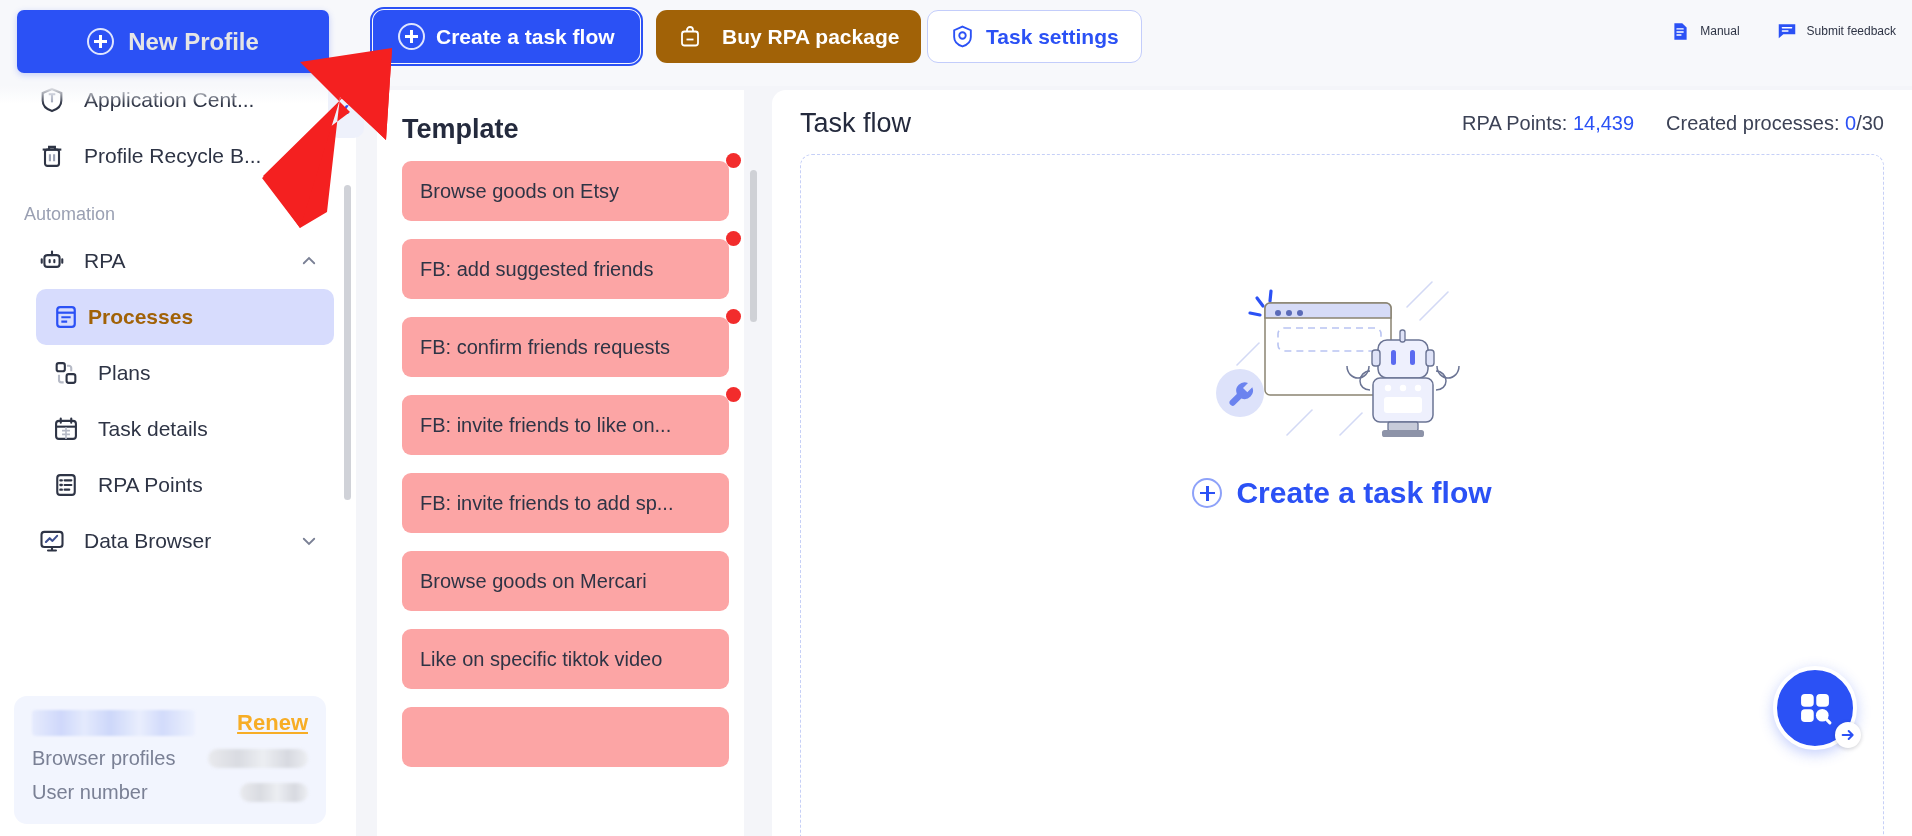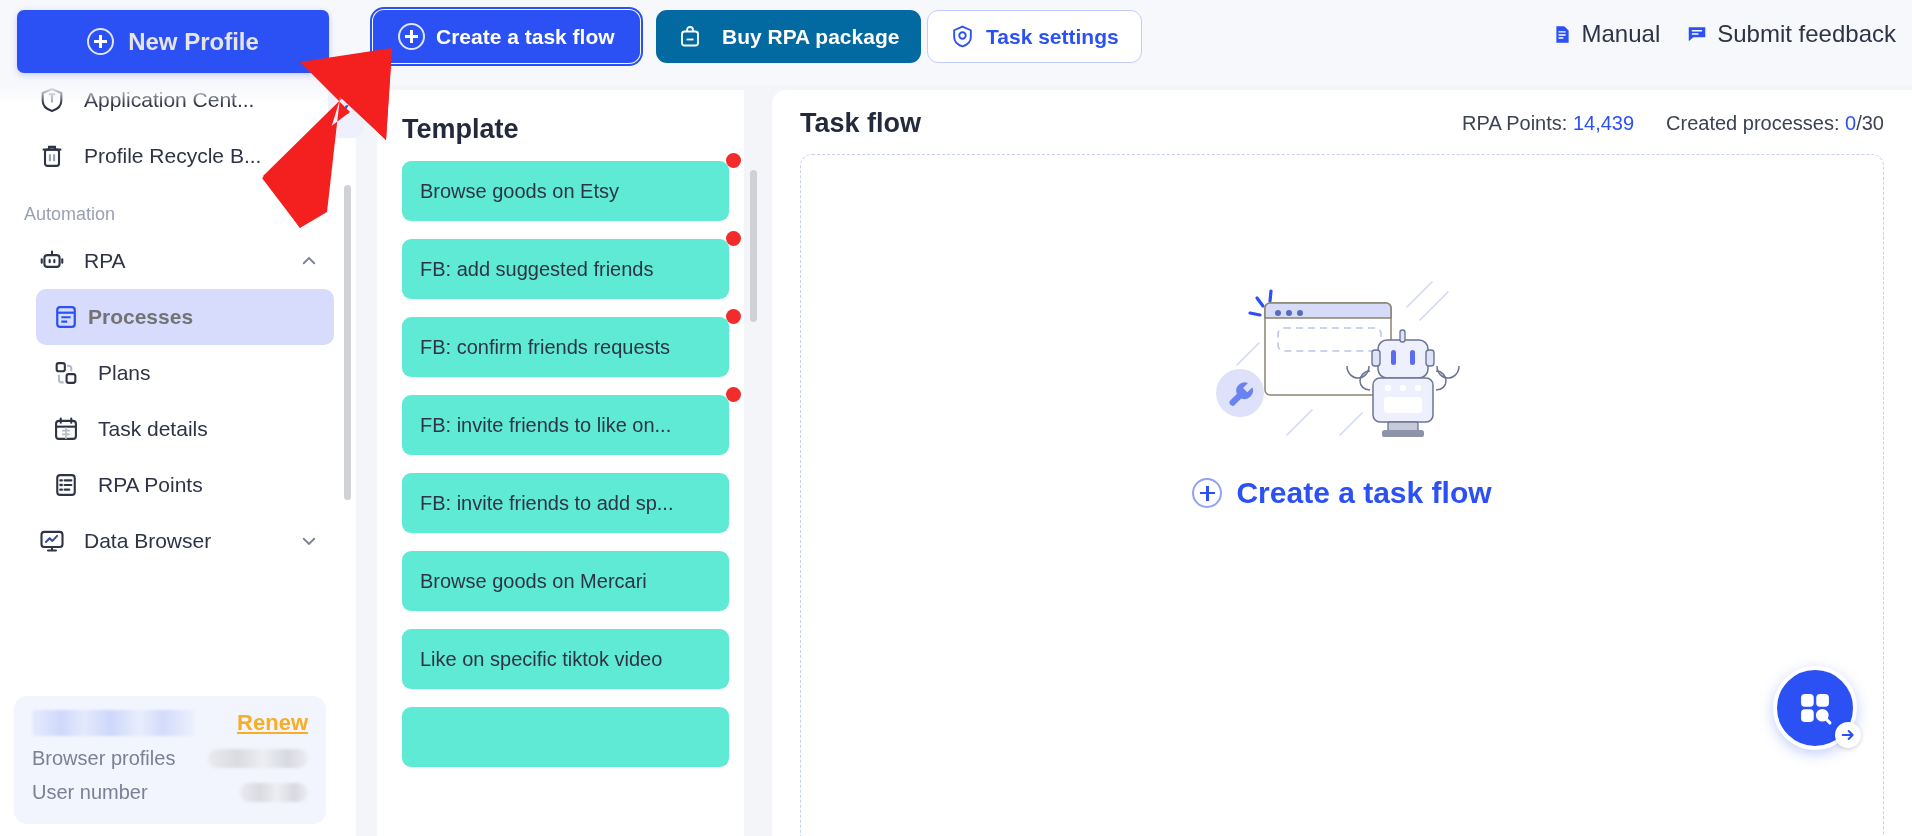--- a/index.html
+++ b/index.html
@@ -35,47 +35,47 @@
   .circle-plus::before { width: 13px; height: 2.4px; }
   .circle-plus::after { width: 2.4px; height: 13px; }
 
   .tb-btn {
     position: absolute; top: 10px; height: 53px; border-radius: 11px;
     display: flex; align-items: center; gap: 11px; padding: 0 22px;
     font-size: 21px; font-weight: 700; cursor: pointer; white-space: nowrap;
   }
   #btn-create { left: 373px; background: #2b51f5; color: #fff;
                 border: 3px solid #2b51f5; outline: 2px solid #2b51f5; outline-offset: 1px; }
-  #btn-buy    { left: 656px; background: #0369a1; color: #fff; gap: 20px; }
+  #btn-buy    { left: 656px; background: #a16207; color: #fff; gap: 20px; }
   #btn-task   { left: 927px; background: #fff; color: #2b51f5; border: 1.5px solid #c3cdfb; }
 
   .topright {
     position: absolute; right: 16px; top: 20px;
-    display: flex; align-items: center; gap: 26px;
-    font-size: 24px; color: #2e3445;
+    display: flex; align-items: center; gap: 36px;
+    font-size: 12px; color: #2e3445;
   }
   .tr-item { display: flex; align-items: center; gap: 9px; cursor: pointer; }
 
   
   .sidebar {
     position: absolute; left: 0; top: 86px; width: 356px; height: 750px;
     background: #fff; overflow: hidden;
   }
   .sidebar-fade {
     position: absolute; left: 0; top: 0; width: 356px; height: 18px;
     background: linear-gradient(to bottom, #f7f8fb, rgba(255,255,255,0));
     pointer-events: none; z-index: 4;
   }
   .nav-item {
     position: relative; display: flex; align-items: center; gap: 18px;
     height: 56px; margin: 0 22px; padding: 0 16px; border-radius: 10px;
     font-size: 21px; color: #2e3445; cursor: pointer;
   }
   .nav-item.sub { margin-left: 36px; margin-right: 22px; }
-  .nav-item.active { background: #d7dcfd; color: #737373; font-weight: 700; gap: 8px; }
+  .nav-item.active { background: #d7dcfd; color: #a16207; font-weight: 700; gap: 8px; }
   .nav-icon { width: 28px; height: 28px; flex: 0 0 auto; display: block; }
   .nav-label { overflow: hidden; text-overflow: ellipsis; white-space: nowrap; }
   .nav-chevron { margin-left: auto; width: 18px; height: 18px; color: #7a8095; }
   .group-title {
     font-size: 18px; color: #9aa0b3; padding: 0 24px; margin-top: 20px; margin-bottom: 8px;
   }
 
   .sb-scroll {
     position: absolute; left: 344px; top: 185px; width: 7px; height: 315px;
     background: #d0d2d8; border-radius: 4px;
@@ -111,21 +111,21 @@
   .template-panel {
     position: absolute; left: 377px; top: 90px; width: 382px; height: 760px;
     background: #fff; border-radius: 14px 14px 0 0; overflow: hidden;
   }
   .template-title {
     font-size: 27px; font-weight: 700; color: #242a3d;
     padding: 24px 0 8px 25px;
   }
   .template-list { position: relative; padding: 8px 30px 0 25px; }
   .template-item {
-    position: relative; height: 60px; background: #5eead4; border-radius: 9px;
+    position: relative; height: 60px; background: #fca5a5; border-radius: 9px;
     display: flex; align-items: center; padding: 0 18px; margin-bottom: 18px;
     font-size: 20px; color: #2e3445; cursor: pointer;
   }
   .template-item .ti-label {
     overflow: hidden; text-overflow: ellipsis; white-space: nowrap; width: 100%;
   }
   .ti-dot {
     position: absolute; right: -12px; top: -8px; width: 15px; height: 15px;
     border-radius: 50%; background: #f22c2c;
   }
@@ -139,21 +139,21 @@
   }
 
   
   .main-panel {
     position: absolute; left: 772px; top: 90px; width: 1140px; height: 760px;
     background: #fff; border-radius: 14px 0 0 0;
   }
   .main-head {
     display: flex; align-items: center; height: 66px; padding: 0 28px 0 28px;
   }
-  .main-title { font-size: 27px; font-weight: 700; color: #242a3d; }
+  .main-title { font-size: 27px; font-weight: 400; color: #242a3d; }
   .main-stats { margin-left: auto; display: flex; align-items: center; gap: 32px;
     font-size: 20px; color: #3c4256; }
   .stat-val { color: #2b51f5; }
   .stat-sep { color: #3c4256; }
 
   .canvas {
     position: absolute; left: 28px; top: 64px; right: 28px; bottom: 0;
     border: 1.5px dashed #c6d0f7; border-radius: 12px; border-bottom: none;
     display: flex; flex-direction: column; align-items: center;
     justify-content: flex-start; padding-top: 105px;

